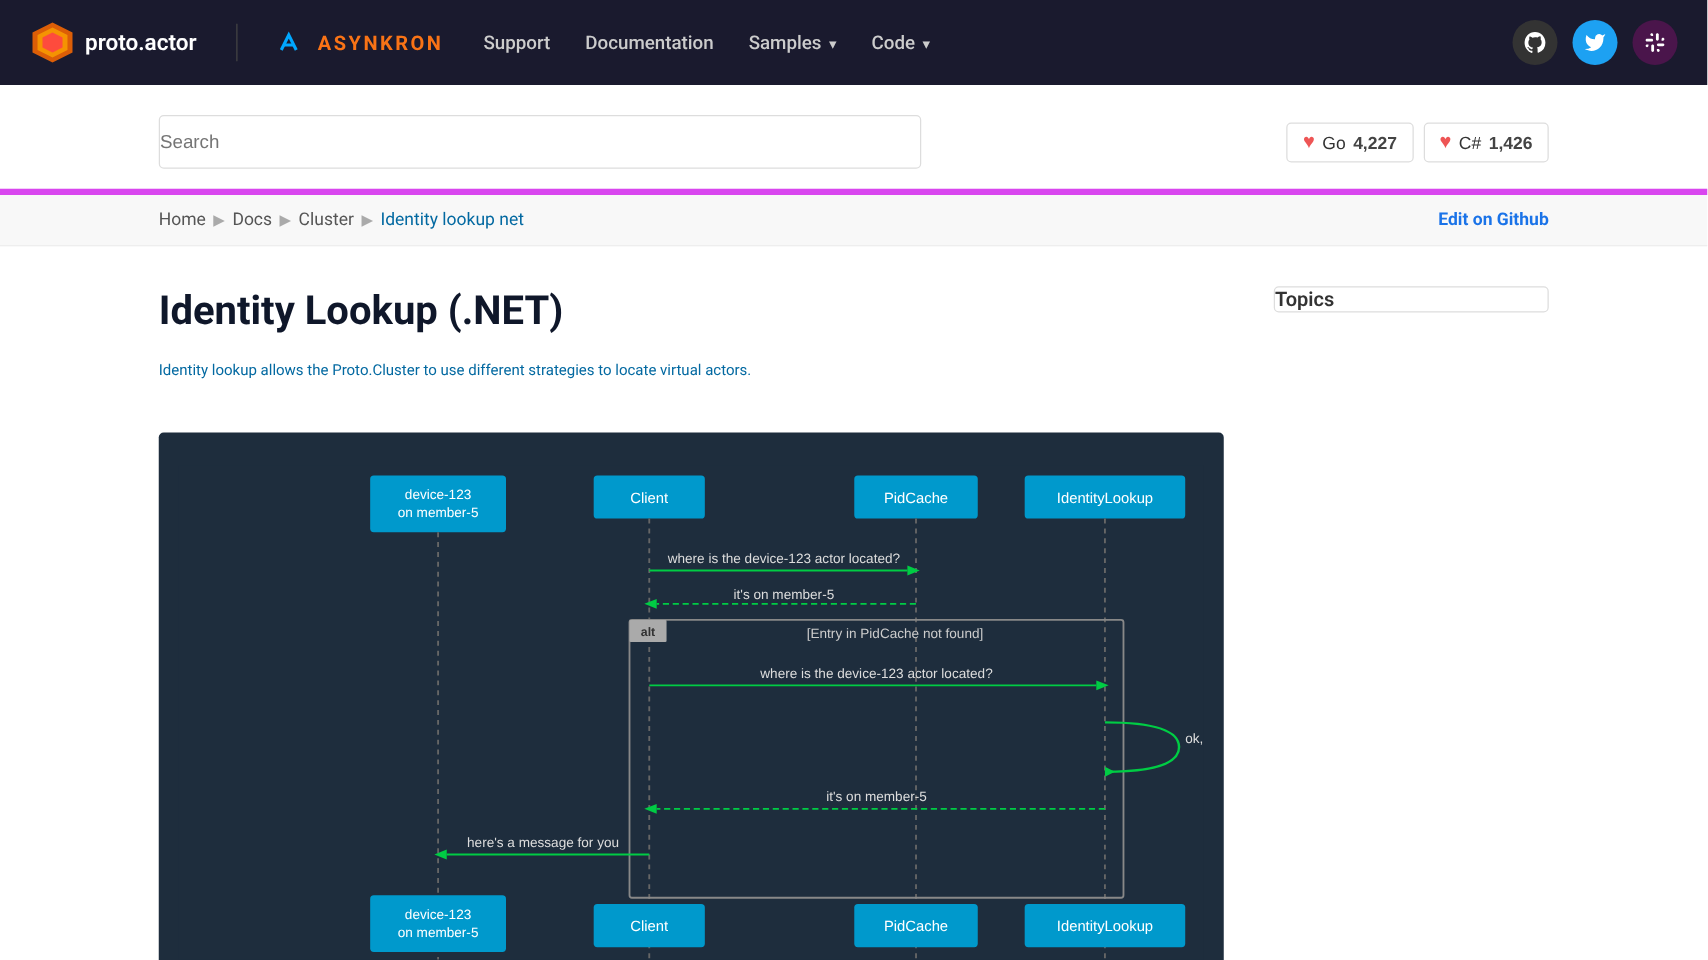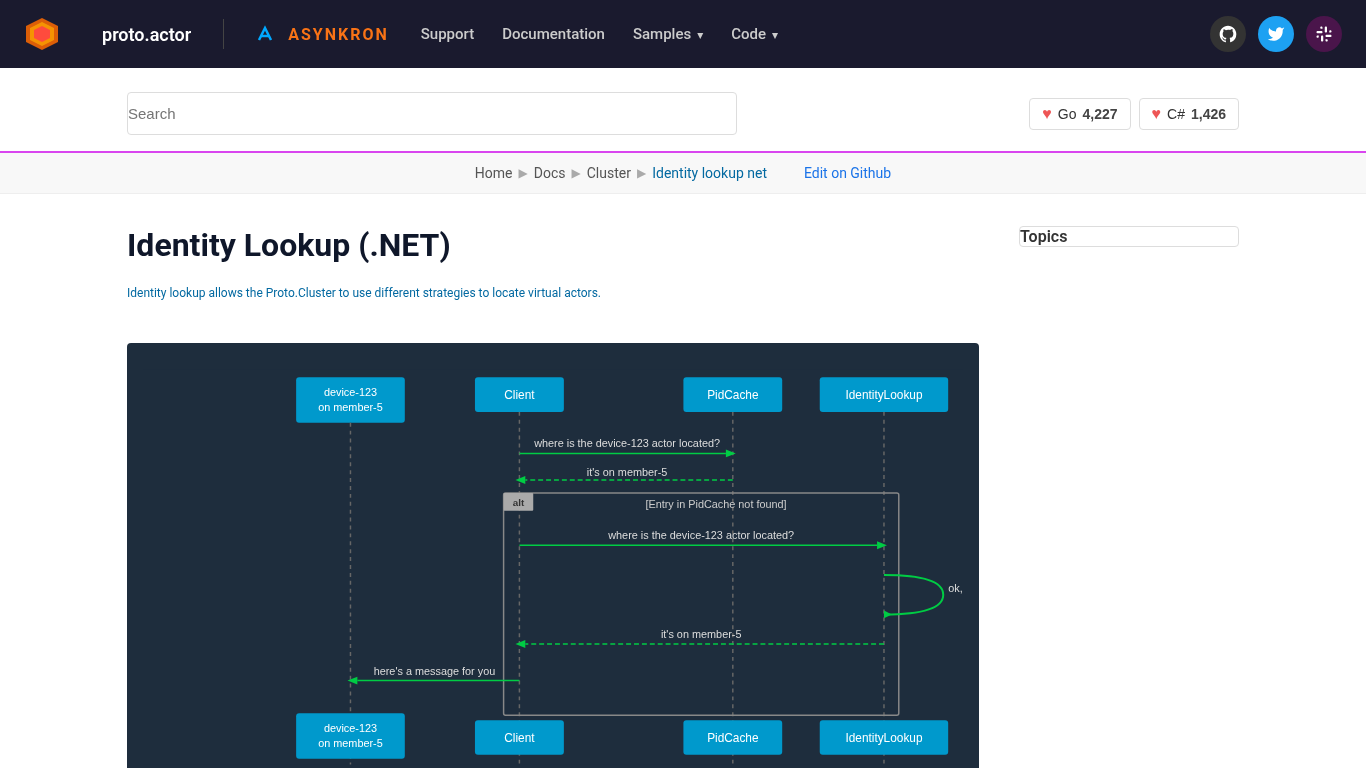--- a/index.html
+++ b/index.html
@@ -20,21 +20,20 @@
       gap: 8px;
     }
     .brand-logo {
       width: 36px;
       height: 36px;
     }
     .brand-name {
       color: #fff;
       font-size: 18px;
       font-weight: 600;
-      margin-left: 34px;
     }
     .navbar-divider {
       width: 1px;
       height: 30px;
       background: #444;
     }
     .asynkron-brand {
       display: flex;
       align-items: center;
       gap: 8px;
@@ -119,46 +118,46 @@
       font-size: 14px;
       color: #333;
     }
     .like-btn .heart { color: #e55; font-size: 16px; }
     .like-count { font-weight: 600; color: #444; }
 
     
     .breadcrumb-section {
       padding: 12px 127px;
       background: #f8f8f8;
-      border-top: 2px solid #d946ef;
+      border-top: 5px solid #d946ef;
       border-bottom: 1px solid #eee;
       display: flex;
       align-items: center;
-      justify-content: center;
+      justify-content: space-between;
     }
     .breadcrumb {
       display: flex;
       align-items: center;
       gap: 6px;
       font-size: 14px;
     }
     .breadcrumb a {
       color: #555;
       text-decoration: none;
     }
     .breadcrumb .sep {
       color: #aaa;
       font-size: 12px;
     }
     .breadcrumb .current { color: #0369a1; }
     .edit-link {
       color: #1a73e8;
       text-decoration: none;
       font-size: 14px;
-      font-weight: 400;
+      font-weight: 700;
       margin-left: 37px;
     }
 
     
     .main-content {
       display: flex;
       padding: 32px 127px;
       gap: 40px;
     }
     .content-area {

